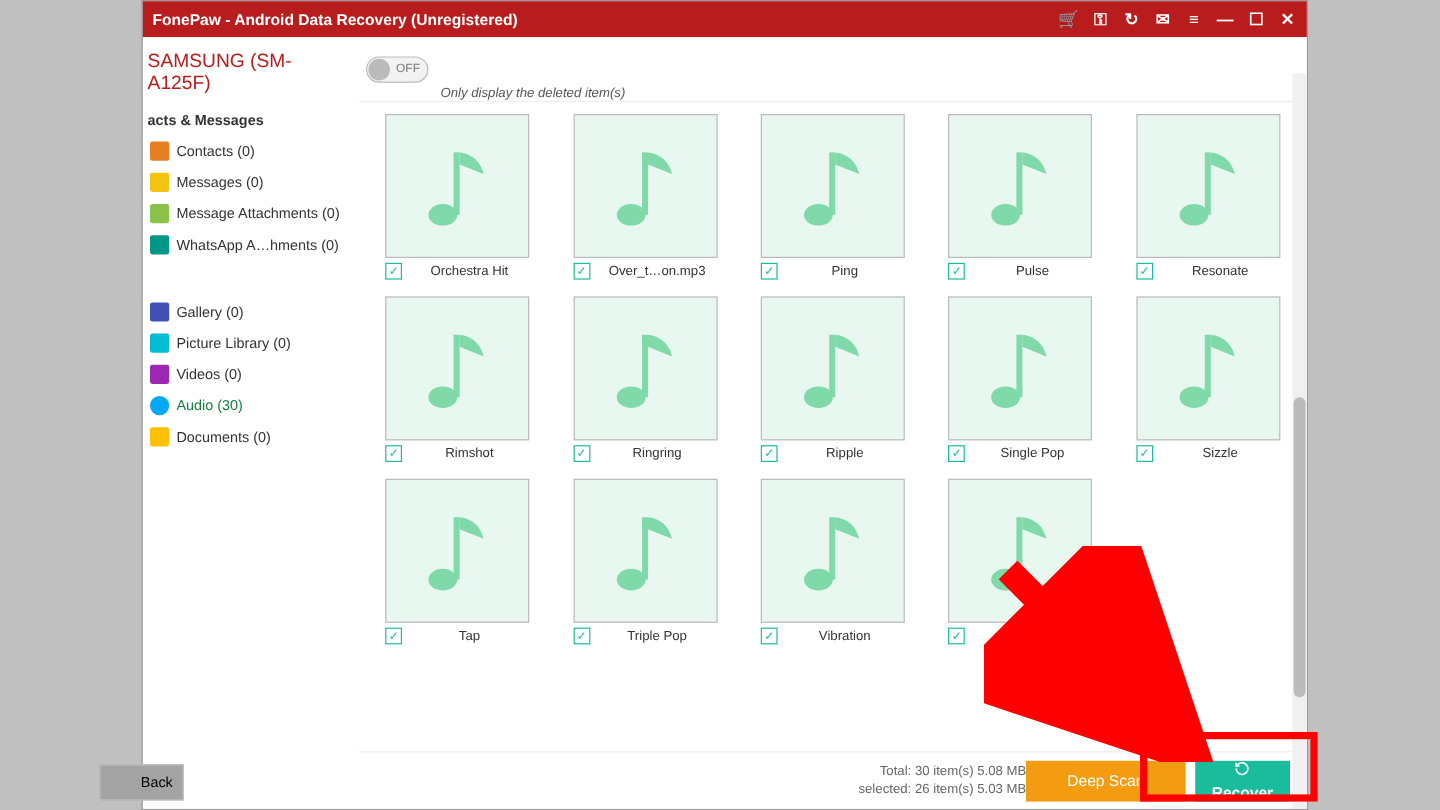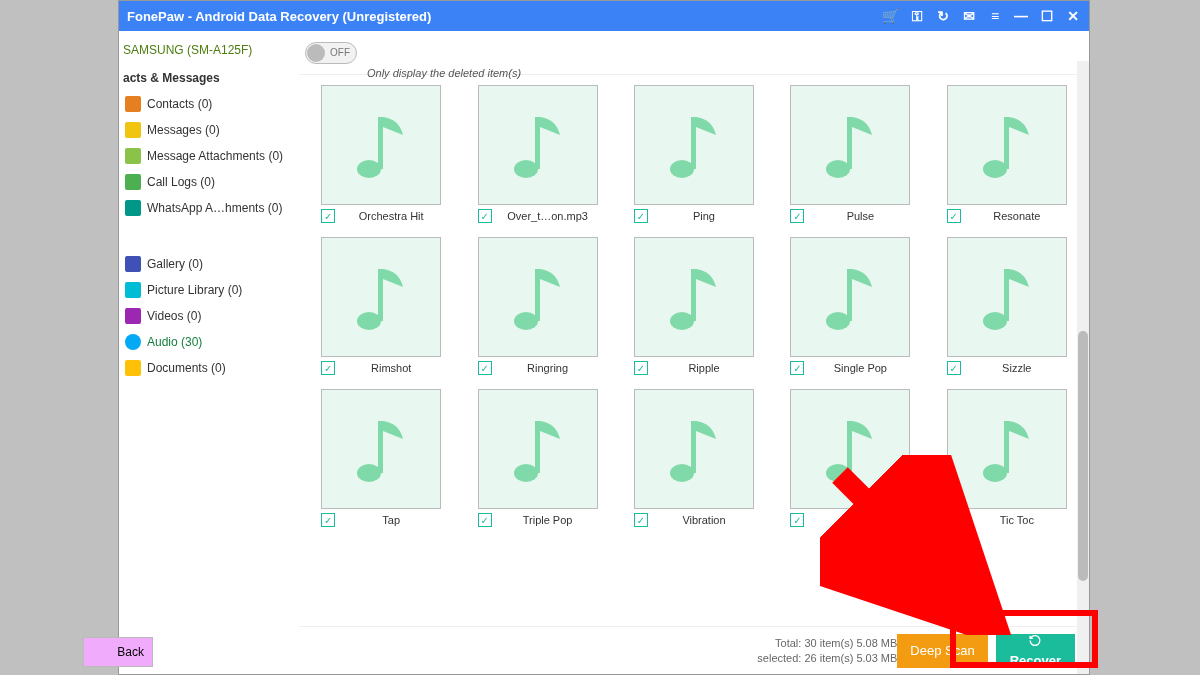--- a/index.html
+++ b/index.html
@@ -1,61 +1,61 @@
 <!DOCTYPE html>
 <html><head>
 <meta charset="utf-8">
 <style>
   * { box-sizing: border-box; margin: 0; padding: 0; font-family: Arial, sans-serif; }
   body { background: #333; width: 1200px; height: 675px; display: flex; justify-content: center; }
   .outer { width: 1200px; height: 675px; background: #333; position: relative; }
   .grayframe { position: absolute; left: 0; top: 0; width: 118px; height: 675px; background: #c0c0c0; }
   .grayframe.right { left: auto; right: 0; width: 110px; }
   .window { position: absolute; left: 118px; right: 110px; top: 0; bottom: 0; background: #fff; border: 1px solid #999; display: flex; flex-direction: column; }
-  .titlebar { background: #3b82f6; color: #fff; height: 30px; display: flex; align-items: center; padding: 0 8px; font-size: 13px; font-weight: bold; }
+  .titlebar { background: #b91c1c; color: #fff; height: 30px; display: flex; align-items: center; padding: 0 8px; font-size: 13px; font-weight: bold; }
   .titlebar .title-text { flex: 1; }
   .titlebar .win-icons { display: flex; gap: 10px; align-items: center; }
   .titlebar .win-icons span { width: 16px; height: 16px; display: inline-flex; align-items: center; justify-content: center; font-size: 14px; }
   .body { flex: 1; display: flex; overflow: hidden; position: relative; }
   .sidebar { width: 180px; background: #fff; padding: 8px 4px; font-size: 12px; color: #333; overflow: hidden; }
-  .device-name { font-size: 12px; color: #4d7c0f; padding: 4px 2px 10px 0; }
+  .device-name { font-size: 16px; color: #b91c1c; padding: 4px 2px 10px 0; }
   .section-head { font-weight: bold; font-size: 12px; padding: 4px 0 6px 0; color: #333; }
   .side-item { display: flex; align-items: center; gap: 6px; padding: 5px 2px; cursor: pointer; }
   .side-item.selected { color: #15803d; }
   .side-item .ico { width: 16px; height: 16px; display: inline-block; border-radius: 2px; }
   .ico.contacts { background: #e67e22; }
   .ico.messages { background: #f1c40f; }
   .ico.attach { background: #8bc34a; }
   .ico.calllog { background: #4caf50; }
   .ico.whatsapp { background: #25d366; border-radius: 50%; }
   .ico.waattach { background: #009688; }
   .ico.gallery { background: #3f51b5; }
   .ico.piclib { background: #00bcd4; }
   .ico.videos { background: #9c27b0; }
   .ico.audio { background: #03a9f4; border-radius: 50%; }
   .ico.docs { background: #ffc107; }
   .main { flex: 1; display: flex; flex-direction: column; background: #fff; }
-  .toolbar { height: 44px; display: flex; align-items: center; padding: 0 14px 0 6px; gap: 10px; border-bottom: 1px solid #eee; }
+  .toolbar { height: 54px; display: flex; align-items: center; padding: 0 14px 0 6px; gap: 10px; border-bottom: 1px solid #eee; }
   .toggle { width: 52px; height: 22px; border: 1px solid #bbb; border-radius: 12px; background: #f2f2f2; position: relative; font-size: 10px; display: flex; align-items: center; justify-content: flex-end; padding-right: 6px; color: #777; }
   .toggle::before { content: ""; position: absolute; left: 1px; top: 1px; width: 18px; height: 18px; background: #bbb; border-radius: 50%; }
   .toggle-label { font-size: 11px; color: #555; font-style: italic; flex: 1; margin-top: 40px; }
   .search { width: 170px; height: 26px; border: 1px solid #bbb; border-radius: 4px; display: flex; align-items: center; padding: 0 6px; gap: 4px; font-size: 12px; color: #999; font-style: italic; }
   .search svg { width: 14px; height: 14px; }
   .search input { border: none; outline: none; flex: 1; font-size: 12px; font-style: italic; }
   .grid-wrap { flex: 1; overflow: auto; padding: 10px 12px; }
   .grid { display: grid; grid-template-columns: repeat(5, 1fr); gap: 14px 16px; }
   .cell { display: flex; flex-direction: column; align-items: center; }
   .thumb { width: 120px; height: 120px; border: 1px solid #bbb; background: #e8f7ef; display: flex; align-items: center; justify-content: center; }
   .thumb svg { width: 70px; height: 80px; }
   .caption { display: flex; align-items: center; gap: 6px; margin-top: 4px; font-size: 11px; color: #333; width: 120px; }
   .chk { width: 14px; height: 14px; border: 1px solid #1abc9c; display: inline-flex; align-items: center; justify-content: center; color: #1abc9c; font-size: 10px; flex-shrink: 0; }
   .caption span.lbl { flex: 1; text-align: center; white-space: nowrap; overflow: hidden; text-overflow: ellipsis; }
   .footer { height: 48px; display: flex; align-items: center; padding: 0 14px 0 0; border-top: 1px solid #eee; position: relative; }
   .stats { flex: 1; text-align: right; font-size: 11px; color: #666; line-height: 1.3; }
-  .deep-btn { background: #f39c12; color: #fff; border: none; height: 34px; padding: 0 13px; font-size: 13px; cursor: pointer; margin-right: 8px; }
+  .deep-btn { background: #f39c12; color: #fff; border: none; height: 34px; padding: 0 34px; font-size: 13px; cursor: pointer; margin-right: 8px; }
   .recover-btn { background: #1abc9c; color: #fff; border: none; height: 34px; padding: 0 14px; font-size: 13px; font-weight: bold; cursor: pointer; display: flex; align-items: center; gap: 6px; flex-direction: column; }
   .recover-btn svg { width: 18px; height: 18px; }
   .scrollbar { position: absolute; right: 0; top: 30px; bottom: 0; width: 12px; background: #f0f0f0; }
   .scrollbar .thumbbar { position: absolute; left: 1px; right: 1px; top: 270px; height: 250px; background: #bbb; border-radius: 5px; }
   .red-arrow { position: absolute; pointer-events: none; z-index: 50; }
   .red-box { position: absolute; border: 6px solid red; z-index: 49; }
 </style>
 </head>
 <body>
 
@@ -89,24 +89,20 @@
             </div>
             <div class="side-item">
               <span class="ico messages"></span>
               <span>Messages (0)</span>
             </div>
             <div class="side-item">
               <span class="ico attach"></span>
               <span>Message Attachments (0)</span>
             </div>
             <div class="side-item">
-              <span class="ico calllog"></span>
-              <span>Call Logs (0)</span>
-            </div>
-            <div class="side-item">
               <span class="ico waattach"></span>
               <span>WhatsApp A…hments (0)</span>
             </div>
           </div>
         <div style="height:30px"></div>
         <div id="side-list-2">
             <div class="side-item">
               <span class="ico gallery"></span>
               <span>Gallery (0)</span>
             </div>
@@ -312,33 +308,20 @@
                 <div class="thumb">
                   <svg viewBox="0 0 60 80">
                     <ellipse cx="18" cy="64" rx="12" ry="9" fill="#7fd9a8"></ellipse>
                     <rect x="27" y="12" width="5" height="52" fill="#7fd9a8"></rect>
                     <path d="M32 12 Q48 14 52 30 L32 22 Z" fill="#7fd9a8"></path>
                   </svg>
                 </div>
                 <div class="caption">
                   <span class="chk">✓</span>
                   <span class="lbl">Whistle</span>
-                </div>
-              </div>
-              <div class="cell">
-                <div class="thumb">
-                  <svg viewBox="0 0 60 80">
-                    <ellipse cx="18" cy="64" rx="12" ry="9" fill="#7fd9a8"></ellipse>
-                    <rect x="27" y="12" width="5" height="52" fill="#7fd9a8"></rect>
-                    <path d="M32 12 Q48 14 52 30 L32 22 Z" fill="#7fd9a8"></path>
-                  </svg>
-                </div>
-                <div class="caption">
-                  <span class="chk">✓</span>
-                  <span class="lbl">Tic Toc</span>
                 </div>
               </div>
             </div>
         </div>
 
         <div class="footer">
           <div class="stats">
             <div>Total: 30 item(s) 5.08 MB</div>
             <div>selected: 26 item(s) 5.03 MB</div>
           </div>
@@ -353,21 +336,21 @@
         </div>
       </div>
 
       <div class="scrollbar">
         <div class="thumbbar"></div>
       </div>
     </div>
   </div>
 
   <div style="position:absolute; left:118px; bottom:8px; transform:translateX(-50%);">
-    <div style="width:70px;height:30px;border:1px solid #bbb;background:#f0abfc;font-size:12px;display:flex;align-items:center;justify-content:flex-end;padding-right:8px;">
+    <div style="width:70px;height:30px;border:1px solid #bbb;background:#a3a3a3;font-size:12px;display:flex;align-items:center;justify-content:flex-end;padding-right:8px;">
         <span>Back</span>
       </div>
   </div>
 
   <svg class="red-arrow" style="left:820px; top:455px;" width="200" height="180" viewBox="0 0 200 180">
     <defs>
         <marker id="ah" markerWidth="10" markerHeight="10" refX="7" refY="5" orient="auto">
           <polygon points="0,0 10,5 0,10" fill="red"></polygon>
         </marker>
       </defs>

